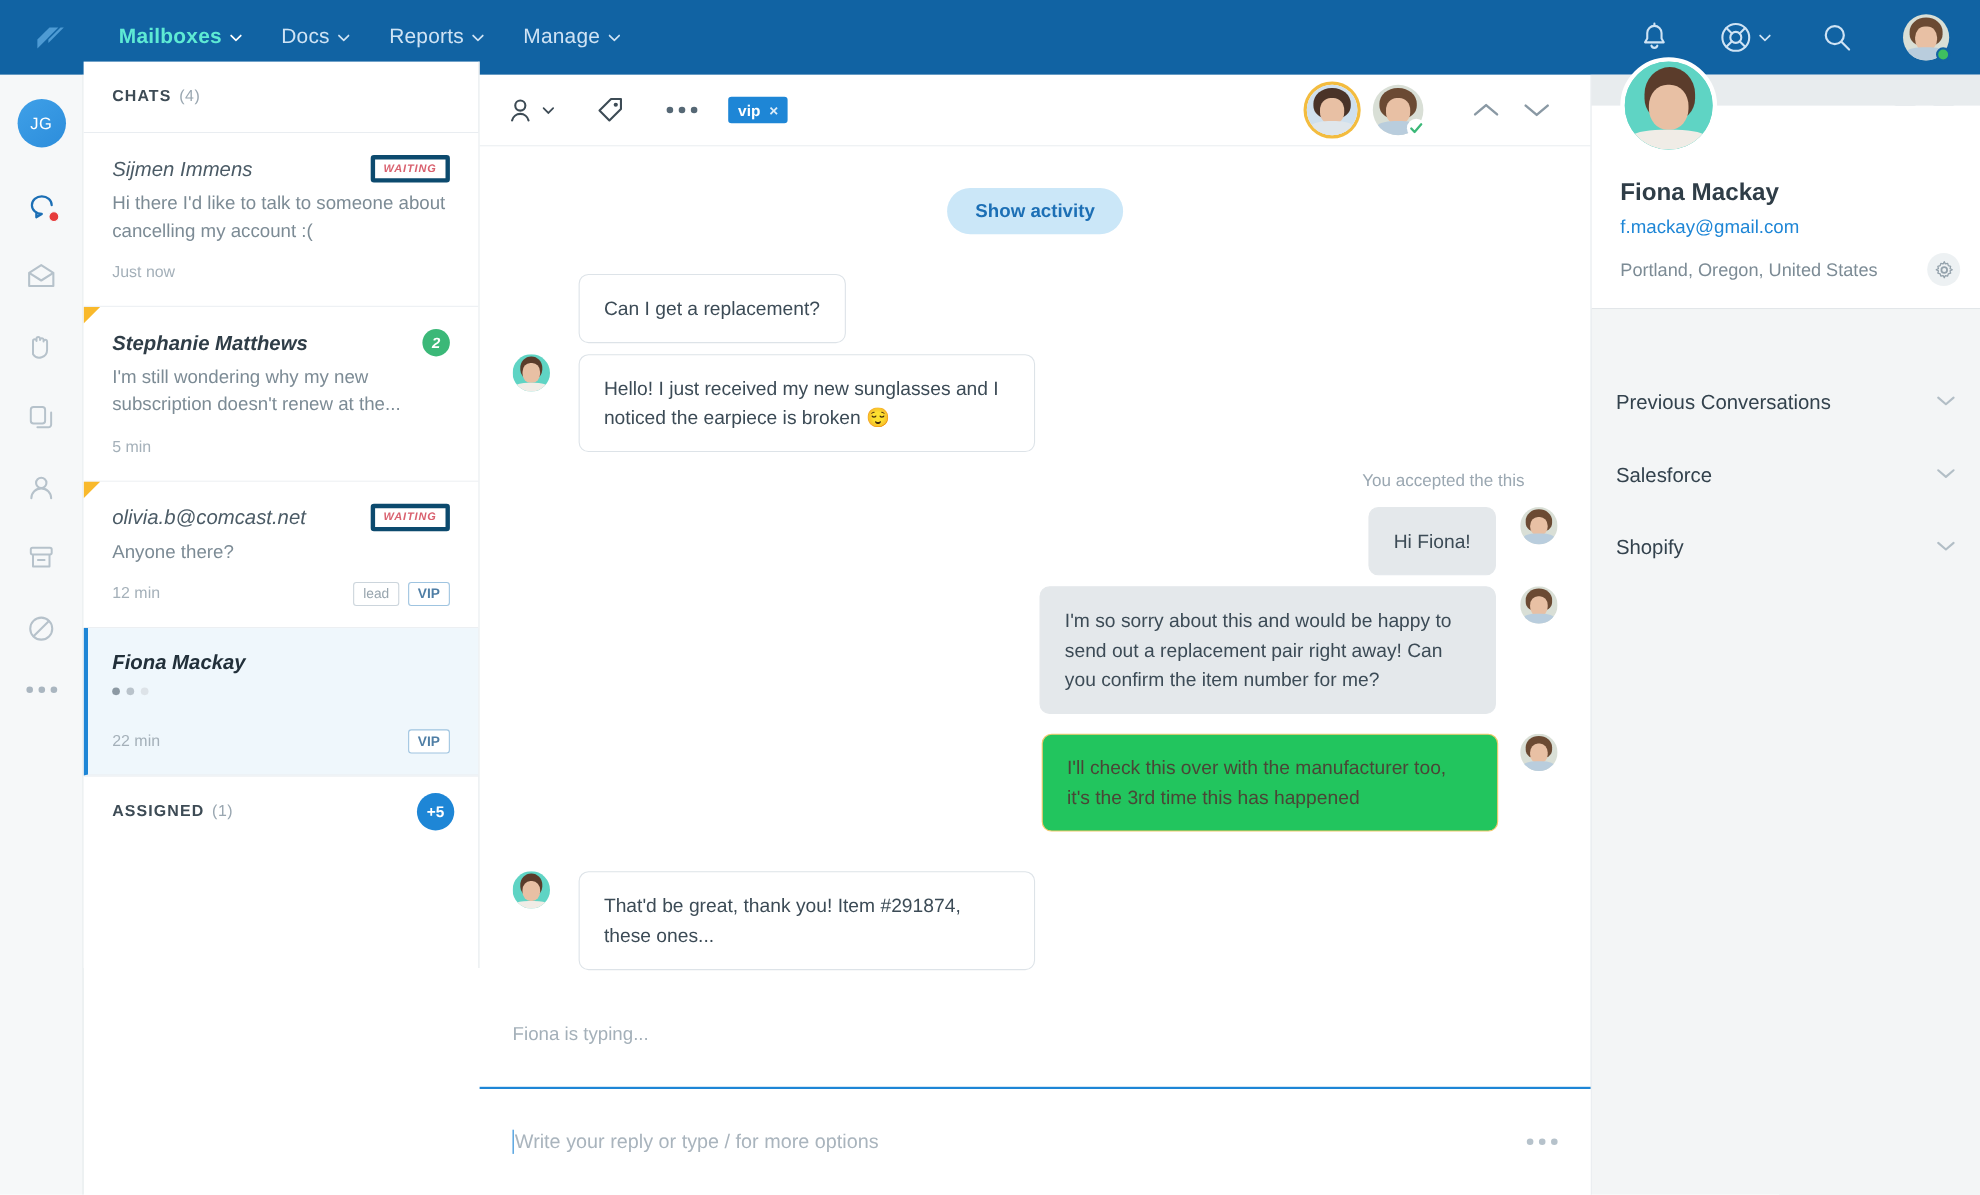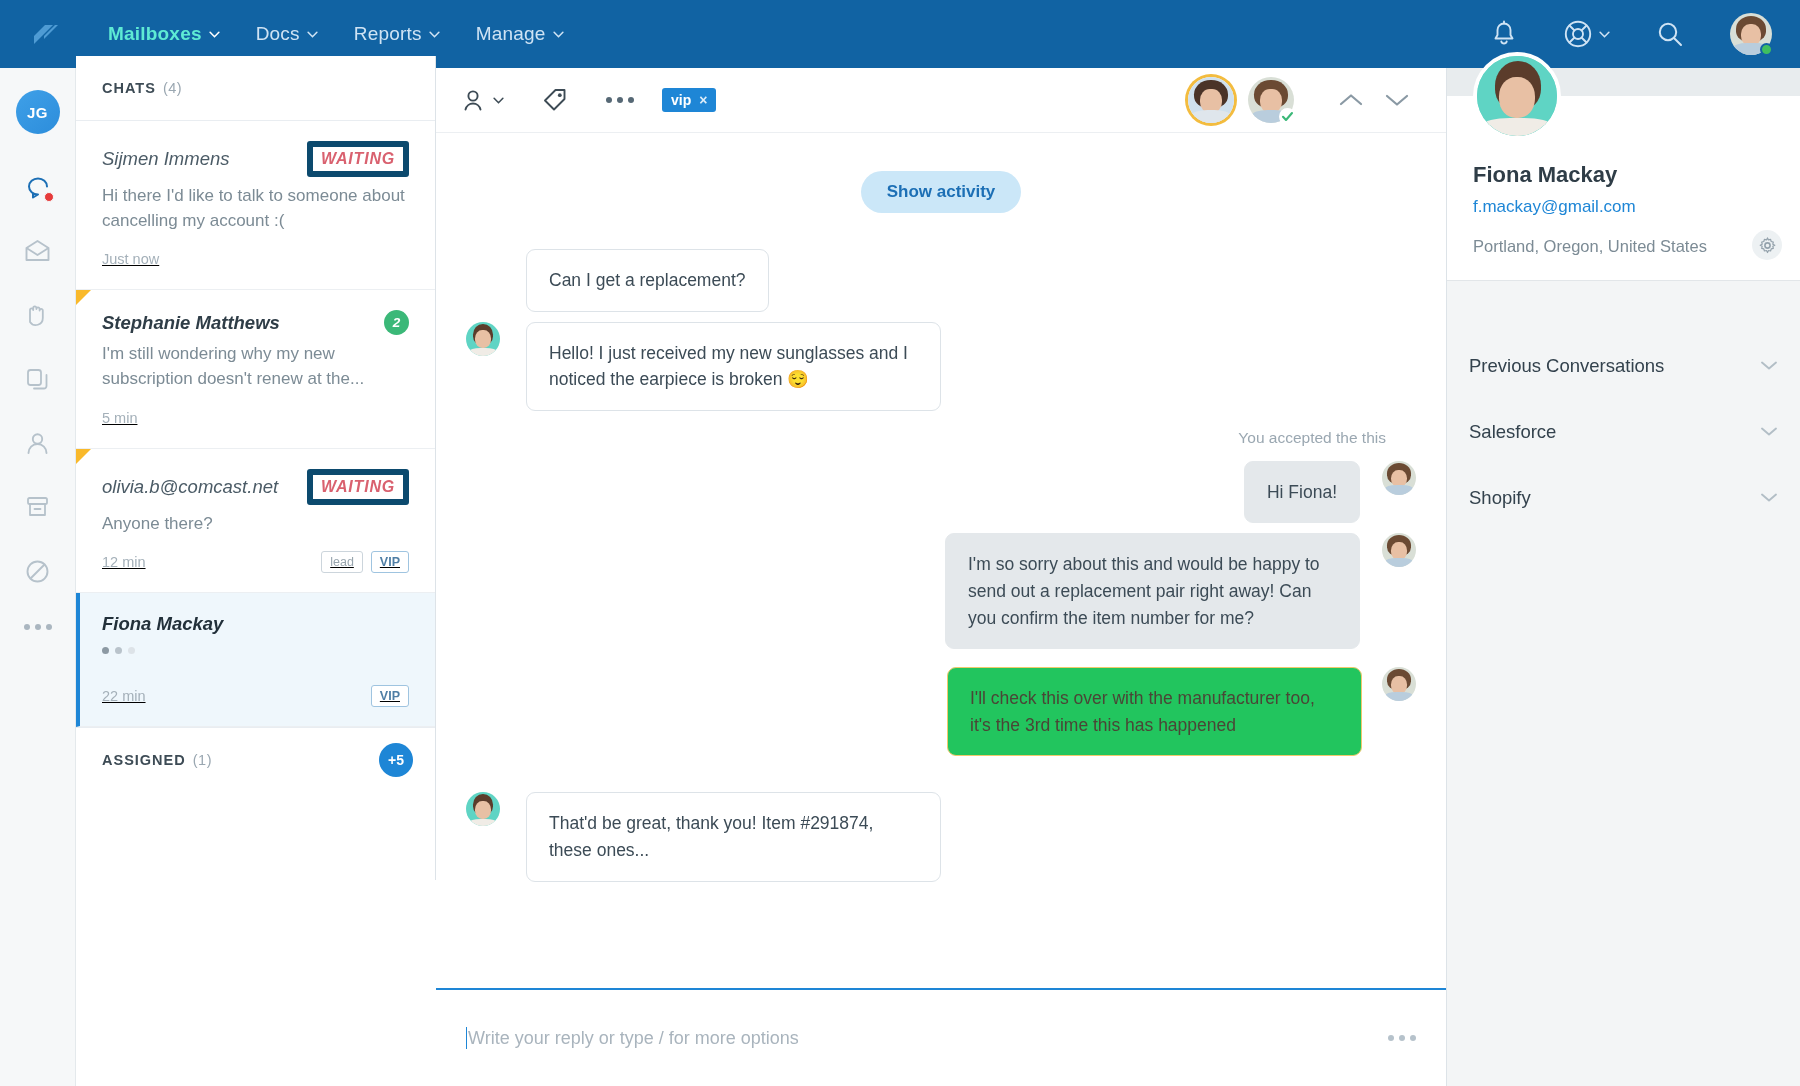--- a/index.html
+++ b/index.html
@@ -41,21 +41,21 @@
 
   
   .rail {
     position: absolute; top: 68px; left: 0; width: 76px; height: 1018px;
     background: #f6f8f9; border-right: 1px solid #e4e9ec;
     display: flex; flex-direction: column; align-items: center;
   }
   .rail-avatar {
     margin-top: 22px; width: 44px; height: 44px; border-radius: 50%;
     background: linear-gradient(140deg,#3fa0e8,#2c8ddb);
-    color: #fff; font-size: 15px; font-weight: 700; letter-spacing: .5px;
+    color: #fff; font-size: 15px; font-weight: 400; letter-spacing: .5px;
     display: flex; align-items: center; justify-content: center; cursor: pointer;
   }
   .rail-ico {
     margin-top: 30px; width: 44px; height: 34px;
     display: flex; align-items: center; justify-content: center;
     position: relative; cursor: pointer; color: #b6c2cb;
   }
   .rail-ico.first { margin-top: 36px; }
   .rail-ico.active { color: #1c6fb5; }
   .rail-ico .reddot {
@@ -90,31 +90,31 @@
   .chat-item.selected { background: #eff7fc; border-left: 4px solid #1e86d6; padding-left: 22px; }
   .chat-item .flag {
     position: absolute; left: 0; top: 0;
     width: 0; height: 0; border-top: 15px solid #f9b92b; border-right: 15px solid transparent;
   }
   .ci-row1 { display: flex; align-items: center; font-style: italic; }
   .ci-name { font-size: 18.5px; color: #4b5b66; }
   .ci-name.bold { font-weight: 700; color: #2f3d47; }
   .ci-name.sel { font-weight: 700; color: #22303a; }
   .badge-waiting {
-    margin-left: auto; border: 6px solid #0c4a6e; color: #d9616f;
-    font-size: 16px; font-weight: 700; letter-spacing: .8px;
+    margin-left: auto; border: 4px solid #0c4a6e; color: #d9616f;
+    font-size: 10px; font-weight: 700; letter-spacing: .8px;
     padding: 3px 8px; border-radius: 3px; background: #fff;
   }
   .badge-count {
     margin-left: auto; width: 25px; height: 25px; border-radius: 50%;
     background: #3bb878; color: #fff; font-size: 13.5px; font-weight: 700;
     display: flex; align-items: center; justify-content: center;
   }
   .ci-preview { font-size: 17px; color: #7c8b95; line-height: 1.45; margin-top: 7px; }
-  .ci-row3 { display: flex; align-items: center; margin-top: 14px; min-height: 24px; text-decoration: underline; }
+  .ci-row3 { display: flex; align-items: center; margin-top: 14px; min-height: 24px; }
   .ci-time { font-size: 14.5px; color: #a4b0b9; }
   .tags { margin-left: auto; display: flex; gap: 8px; }
   .tag-lead {
     border: 1px solid #ccd5dc; color: #98a5ae; background: #fff;
     font-size: 12.5px; padding: 3px 8px; border-radius: 3px;
   }
   .tag-vip {
     border: 1px solid #9fc4e0; color: #4f7ea5; background: #fff;
     font-size: 12.5px; padding: 3px 8px; border-radius: 3px; font-weight: 600;
   }
@@ -545,20 +545,23 @@
       <div class="ava-msg">
           <div class="face teal" style="width:100%;height:100%">
             <div class="hair"></div>
             <div class="skin"></div>
             <div class="body"></div>
           </div>
         </div>
       <div class="bubble in">That'd be great, thank you! Item #291874, these ones...</div>
     </div>
 
+    <div style="position:absolute;left:0;bottom:16px;width:100%;">
+      <div class="typing-label">Fiona is typing...</div>
+    </div>
   </div>
 
   <div class="replybar">
     <span class="reply-caret"></span>
     <span class="reply-ph">Write your reply or type / for more options</span>
     <span class="reply-dots">
         <i></i>
         <i></i>
         <i></i>
       </span>

